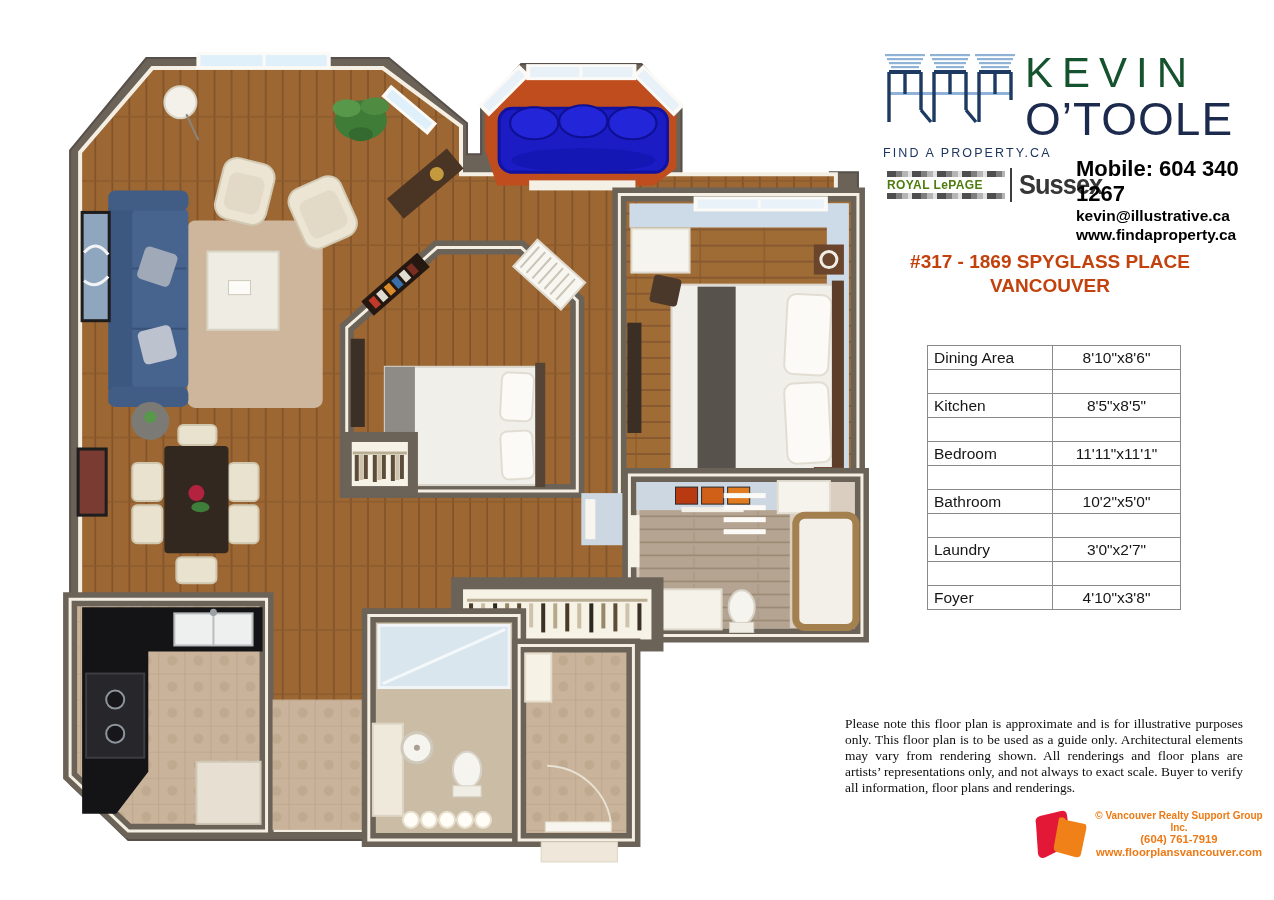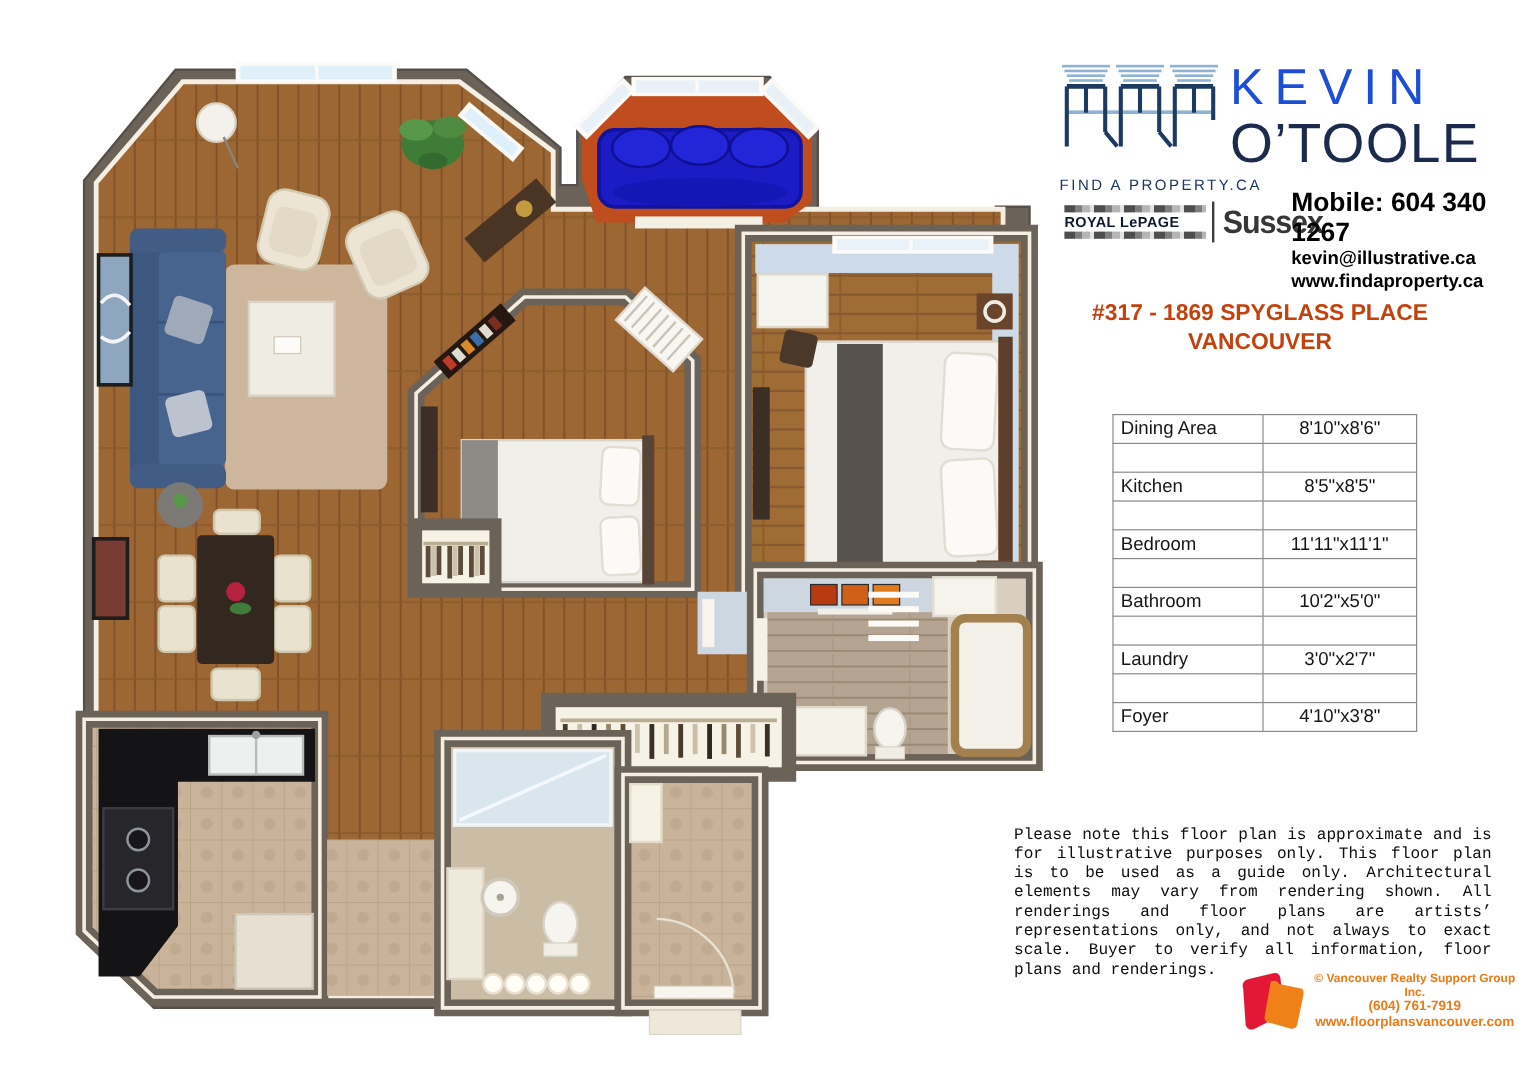--- a/index.html
+++ b/index.html
@@ -5,46 +5,46 @@
   html,body{margin:0;padding:0;}
   body{width:1274px;height:900px;position:relative;background:#ffffff;
        font-family:"Liberation Sans",sans-serif;overflow:hidden;color:#111;}
   .plan-wrap{position:absolute;left:28px;top:22px;width:852px;height:856px;}
   .right-col{position:absolute;left:845px;top:0;width:420px;height:900px;}
 
   
   .fap-block{position:absolute;left:38px;top:52px;width:140px;}
   .fap-label{margin-top:8px;font-size:12.5px;letter-spacing:2.1px;color:#1d3660;font-weight:400;white-space:nowrap;}
   .agent-block{position:absolute;left:180px;top:52px;width:230px;line-height:1;}
-  .agent-first{font-size:42px;letter-spacing:9px;color:#1d4ed8;font-weight:400;}
+  .agent-first{font-size:42px;letter-spacing:9px;color:#14532d;font-weight:400;}
   .agent-last{font-size:46px;letter-spacing:1px;color:#1b2a4d;font-weight:400;margin-top:2px;}
 
   .rl-block{position:absolute;left:42px;top:168px;display:flex;align-items:center;}
   .rl-mark{width:118px;}
   .rl-bar{height:6px;background:repeating-linear-gradient(90deg,#4e4e4e 0 9px,#7e7e7e 9px 15px,#b5b5b5 15px 21px,#e2e2e2 21px 25px);}
-  .rl-text{font-size:12px;font-weight:bold;color:#0f172a;letter-spacing:.4px;padding:1px 0;white-space:nowrap;}
+  .rl-text{font-size:12px;font-weight:bold;color:#4d7c0f;letter-spacing:.4px;padding:1px 0;white-space:nowrap;}
   .rl-div{width:2px;height:34px;background:#3d3d3d;margin:0 7px 0 5px;}
   .rl-office{font-size:27px;font-weight:bold;color:#363636;letter-spacing:-1px;transform:scaleX(.94);transform-origin:left;}
 
   .contact-block{position:absolute;left:231px;top:156px;font-weight:bold;color:#000;}
   .contact-mobile{font-size:22px;line-height:1.15;}
   .contact-email,.contact-web{font-size:15.5px;line-height:1.22;}
 
   .address-block{position:absolute;left:55px;top:250px;width:300px;text-align:center;
                  font-weight:bold;font-size:19px;color:#c2410c;line-height:1.25;}
 
   
   .room-table{position:absolute;left:82px;top:345px;border-collapse:collapse;table-layout:fixed;width:242px;}
   .room-table td{border:1px solid #8a8a8a;height:21px;font-size:15.5px;color:#161616;
                  overflow:hidden;white-space:nowrap;}
   .room-table .c-room{width:117px;padding-left:6px;}
   .room-table .c-size{width:125px;text-align:center;}
 
-  .disclaimer{position:absolute;left:0px;top:689px;width:398px;text-align:justify;
-              font-family:Liberation Mono, monospace;font-size:13.4px;line-height:1.2;color:#0d0d0d;}
+  .disclaimer{position:absolute;left:0px;top:716px;width:398px;text-align:justify;
+              font-family:Liberation Serif, serif;font-size:13.4px;line-height:1.2;color:#0d0d0d;}
 
   .footer{position:absolute;left:188px;top:810px;display:flex;align-items:flex-start;}
   .footer-text{margin-left:6px;text-align:center;color:#ed7a15;font-weight:bold;width:172px;}
   .footer-company{font-size:10px;line-height:1.15;}
   .footer-phone{font-size:11.3px;line-height:1.15;}
   .footer-web{font-size:11.3px;line-height:1.2;}
 </style>
 </head>
 <body>
 

